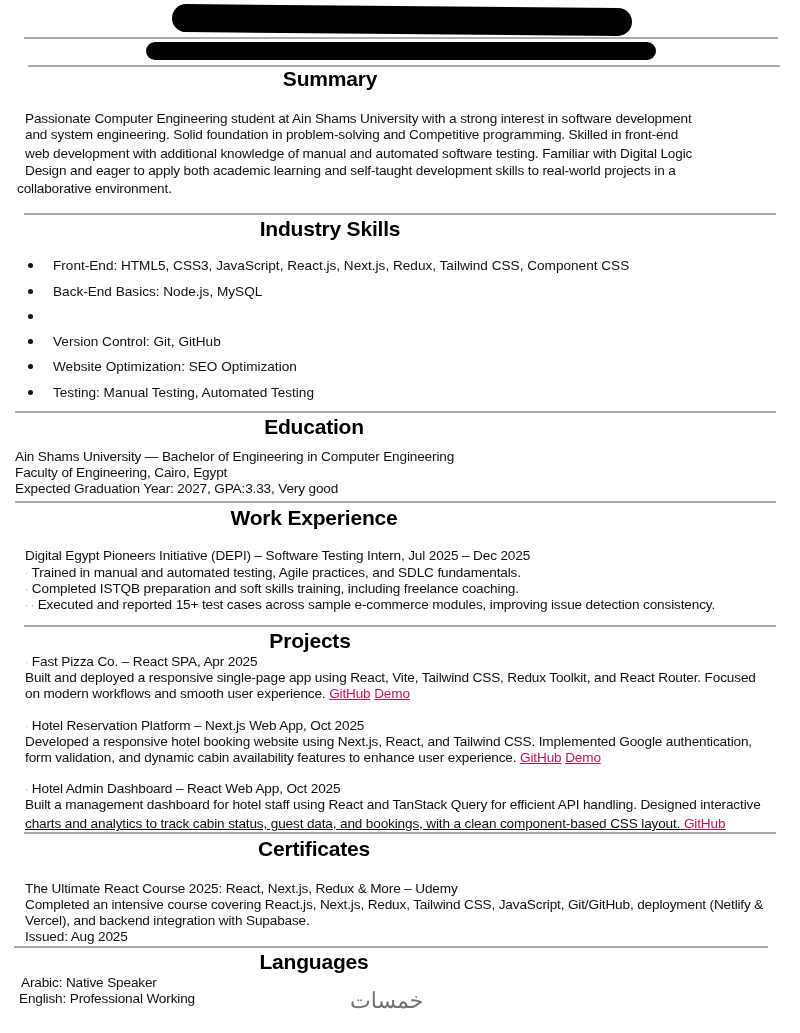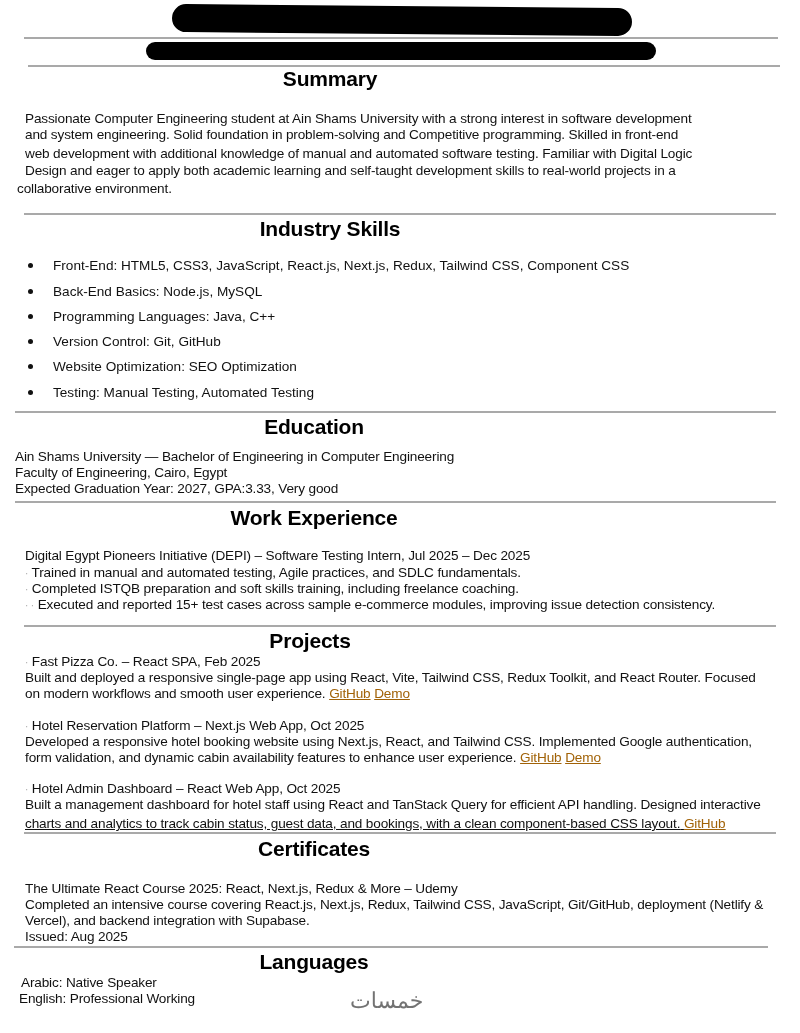--- a/index.html
+++ b/index.html
@@ -8,21 +8,21 @@
       font-family: "Liberation Sans", sans-serif; color: #111;
     }
     .abs { position: absolute; }
     .hr { position: absolute; height: 2px; background: #a9a9a9; }
     .section-title {
       position: absolute; left: 0; width: 660px; text-align: center;
       font-family: "Liberation Sans", sans-serif; font-weight: bold;
       font-size: 21px; color: #000; letter-spacing: -0.2px;
     }
     .line { position: absolute; font-size: 13.6px; line-height: 16px; white-space: nowrap; color: #111; letter-spacing: -0.15px; }
-    a.link { color: #a16207; text-decoration: underline; }
+    a.link { color: #be185d; text-decoration: underline; }
     .redact { position: absolute; background: #000; border-radius: 14px; }
     .bullet-li { position: absolute; left: 28px; font-size: 13.6px; line-height: 16px; white-space: nowrap; }
     .bullet-dot { display: inline-block; width: 5px; height: 5px; border-radius: 50%; background: #111; margin-right: 20px; vertical-align: middle; position: relative; top: -1px; }
     .tiny-dot { color: #aaa; font-size: 10px; }
     .watermark { position: absolute; left: 350px; top: 988px; font-size: 22px; color: #737373; letter-spacing: 1px; }
   </style>
 </head>
 <body>
 
 <div class="redact" style="left:172px; top:6px; width:460px; height:28px; transform:rotate(0.5deg);"></div>
@@ -38,21 +38,21 @@
   <div class="line" style="left:25px; top:146px;">web development with additional knowledge of manual and automated software testing. Familiar with Digital Logic</div>
   <div class="line" style="left:25px; top:163px;">Design and eager to apply both academic learning and self-taught development skills to real-world projects in a</div>
   <div class="line" style="left:17px; top:181px;">collaborative environment.</div>
 </div>
 <div class="hr" style="left:24px; top:213px; width:752px;"></div>
 
 <div class="section-title" style="top:217px;">Industry Skills</div>
 <div>
   <div class="bullet-li" style="top:258px;"><span class="bullet-dot"></span><span>Front-End: HTML5, CSS3, JavaScript, React.js, Next.js, Redux, Tailwind CSS, Component CSS</span></div>
   <div class="bullet-li" style="top:284px;"><span class="bullet-dot"></span><span>Back-End Basics: Node.js, MySQL</span></div>
-  <div class="bullet-li" style="top:309px;"><span class="bullet-dot"></span><span>Programming Languages: Java, C++</span></div>
+  <div class="bullet-li" style="top:309px;"><span class="bullet-dot"></span></div>
   <div class="bullet-li" style="top:334px;"><span class="bullet-dot"></span><span>Version Control: Git, GitHub</span></div>
   <div class="bullet-li" style="top:359px;"><span class="bullet-dot"></span><span>Website Optimization: SEO Optimization</span></div>
   <div class="bullet-li" style="top:385px;"><span class="bullet-dot"></span><span>Testing: Manual Testing, Automated Testing</span></div>
 </div>
 <div class="hr" style="left:15px; top:411px; width:761px;"></div>
 
 <div class="section-title" style="top:415px; left:-16px;">Education</div>
 <div class="line" style="left:15px; top:449px;">Ain Shams University — Bachelor of Engineering in Computer Engineering</div>
 <div class="line" style="left:15px; top:465px;text-align:right;">Faculty of Engineering, Cairo, Egypt</div>
 <div class="line" style="left:15px; top:481px;">Expected Graduation Year: 2027, GPA:3.33, Very good</div>
@@ -61,21 +61,21 @@
 <div class="section-title" style="top:506px; left:-16px;">Work Experience</div>
 <div class="line" style="left:25px; top:548px;">Digital Egypt Pioneers Initiative (DEPI) – Software Testing Intern, Jul 2025 – Dec 2025</div>
 <div class="line" style="left:25px; top:565px;"><span class="tiny-dot">·</span> <span>Trained in manual and automated testing, Agile practices, and SDLC fundamentals.</span></div>
 <div class="line" style="left:25px; top:581px;"><span class="tiny-dot">·</span> <span>Completed ISTQB preparation and soft skills training, including freelance coaching.</span></div>
 <div class="line" style="left:25px; top:597px;"><span class="tiny-dot">· ·</span> <span>Executed and reported 15+ test cases across sample e-commerce modules, improving issue detection consistency.</span></div>
 <div class="hr" style="left:24px; top:625px; width:752px;"></div>
 
 <div class="section-title" style="top:629px; left:-20px;">Projects</div>
 
 <div>
-  <div class="line" style="left:25px; top:654px;"><span class="tiny-dot">·</span> <span>Fast Pizza Co. – React SPA, Feb 2025</span></div>
+  <div class="line" style="left:25px; top:654px;"><span class="tiny-dot">·</span> <span>Fast Pizza Co. – React SPA, Apr 2025</span></div>
   <div class="line" style="left:25px; top:670px;">Built and deployed a responsive single-page app using React, Vite, Tailwind CSS, Redux Toolkit, and React Router. Focused</div>
   <div class="line" style="left:25px; top:686px;"><span>on modern workflows and smooth user experience.</span> <a class="link" href="#">GitHub</a> <a class="link" href="#">Demo</a></div>
 </div>
 
 <div>
   <div class="line" style="left:25px; top:718px;"><span class="tiny-dot">·</span> <span>Hotel Reservation Platform – Next.js Web App, Oct 2025</span></div>
   <div class="line" style="left:25px; top:734px;">Developed a responsive hotel booking website using Next.js, React, and Tailwind CSS. Implemented Google authentication,</div>
   <div class="line" style="left:25px; top:750px;"><span>form validation, and dynamic cabin availability features to enhance user experience.</span> <a class="link" href="#">GitHub</a> <a class="link" href="#">Demo</a></div>
 </div>
 

